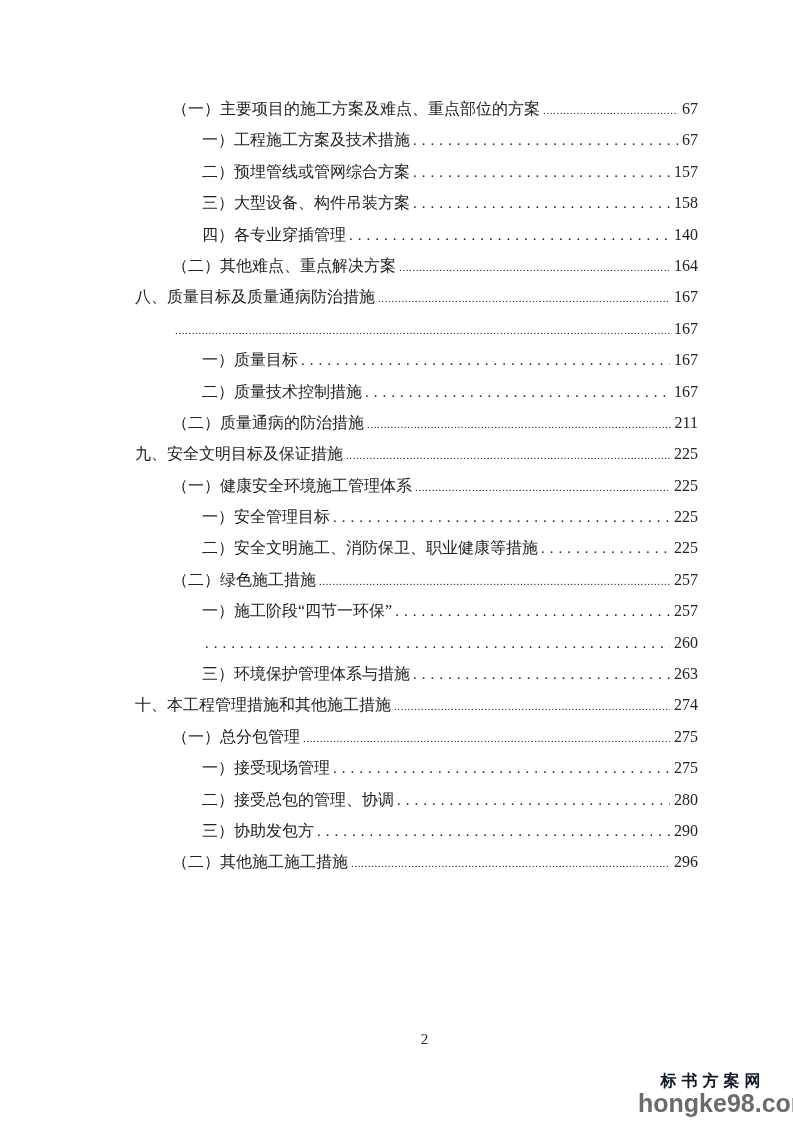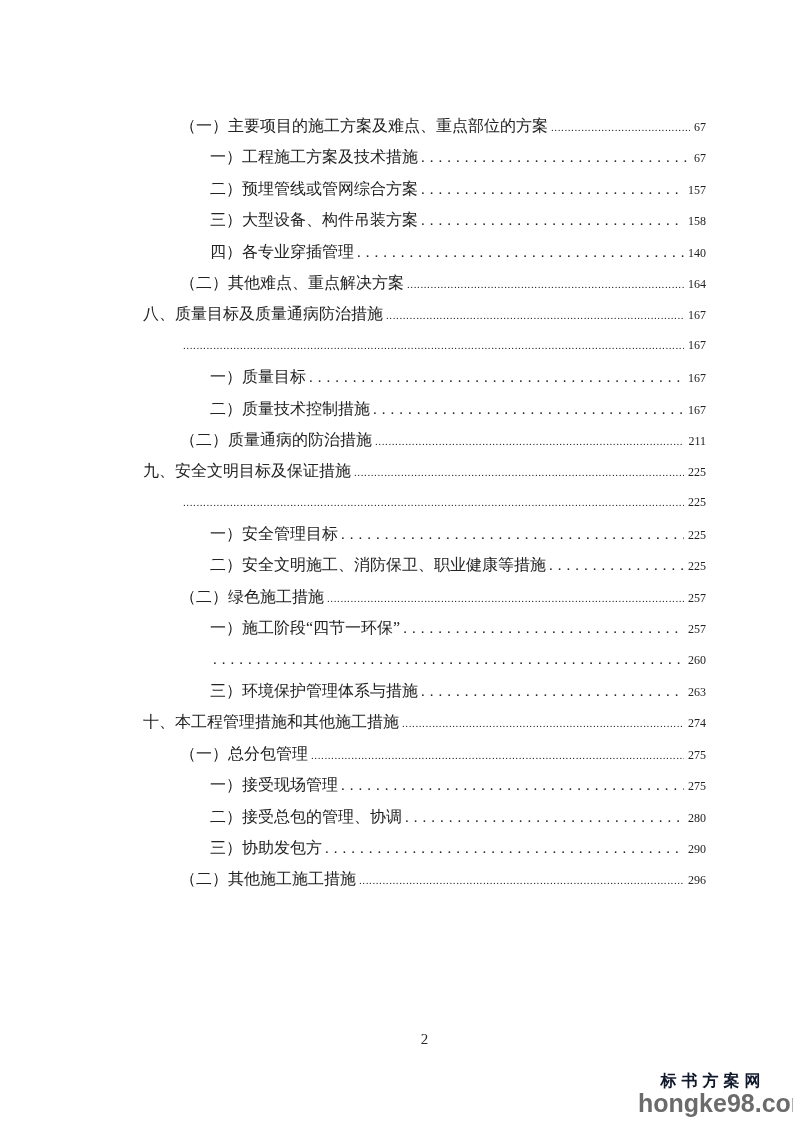--- a/index.html
+++ b/index.html
@@ -2,30 +2,30 @@
 <html><head>
 <meta charset="utf-8">
 <style>
   html,body{margin:0;padding:0;background:#ffffff;}
   body{
     width:793px;height:1122px;position:relative;overflow:hidden;
     font-family:"Liberation Serif","DejaVu Serif",serif;
     color:#222222;
   }
   .page{position:absolute;inset:0;background:#ffffff;}
-  .toc{position:absolute;left:143px;top:93px;width:563px;margin-top:17px;}
+  .toc{position:absolute;left:135px;top:93px;width:563px;}
   .toc-row{display:flex;align-items:baseline;height:31.4px;font-size:16px;line-height:31.4px;}
   .lvl1{padding-left:0;}
   .lvl2{padding-left:37px;}
   .lvl3{padding-left:67px;justify-content:center;}
   .toc-label{white-space:nowrap;flex:0 0 auto;}
   .toc-leader{flex:1 1 auto;overflow:hidden;white-space:nowrap;margin:0 4px 0 3px;color:#222222;}
   .leader-fine{font-size:11px;letter-spacing:0.6px;}
   .leader-coarse{font-size:15px;letter-spacing:5px;}
-  .toc-page{white-space:nowrap;flex:0 0 auto;font-size:12px;}
+  .toc-page{white-space:nowrap;flex:0 0 auto;font-size:16px;}
   .footer{position:absolute;left:143px;width:563px;top:1031px;text-align:center;font-size:15px;color:#2a2a2a;}
   .watermark{
     position:absolute;right:5px;bottom:6px;width:150px;text-align:center;
     font-family:"Liberation Sans","DejaVu Sans",sans-serif;line-height:1.05;
   }
   .wm-name{font-weight:bold;font-size:16px;letter-spacing:5px;color:#0f172a;}
   .wm-url{font-weight:bold;font-size:25px;color:#6b6b6b;letter-spacing:0px;}
 </style>
 </head>
 <body>
@@ -86,20 +86,21 @@
         <span class="toc-label">（二）质量通病的防治措施</span>
         <span class="toc-leader leader-fine">............................................................................................................................................................................................................................</span>
         <span class="toc-page">211</span>
       </div>
       <div class="toc-row lvl1">
         <span class="toc-label">九、安全文明目标及保证措施</span>
         <span class="toc-leader leader-fine">............................................................................................................................................................................................................................</span>
         <span class="toc-page">225</span>
       </div>
       <div class="toc-row lvl2">
+        <span class="toc-label">（一）健康安全环境施工管理体系</span>
         <span class="toc-leader leader-fine">............................................................................................................................................................................................................................</span>
         <span class="toc-page">225</span>
       </div>
       <div class="toc-row lvl3">
         <span class="toc-label">一）安全管理目标</span>
         <span class="toc-leader leader-coarse">............................................................................................................................................................................................................................</span>
         <span class="toc-page">225</span>
       </div>
       <div class="toc-row lvl3">
         <span class="toc-label">二）安全文明施工、消防保卫、职业健康等措施</span>

